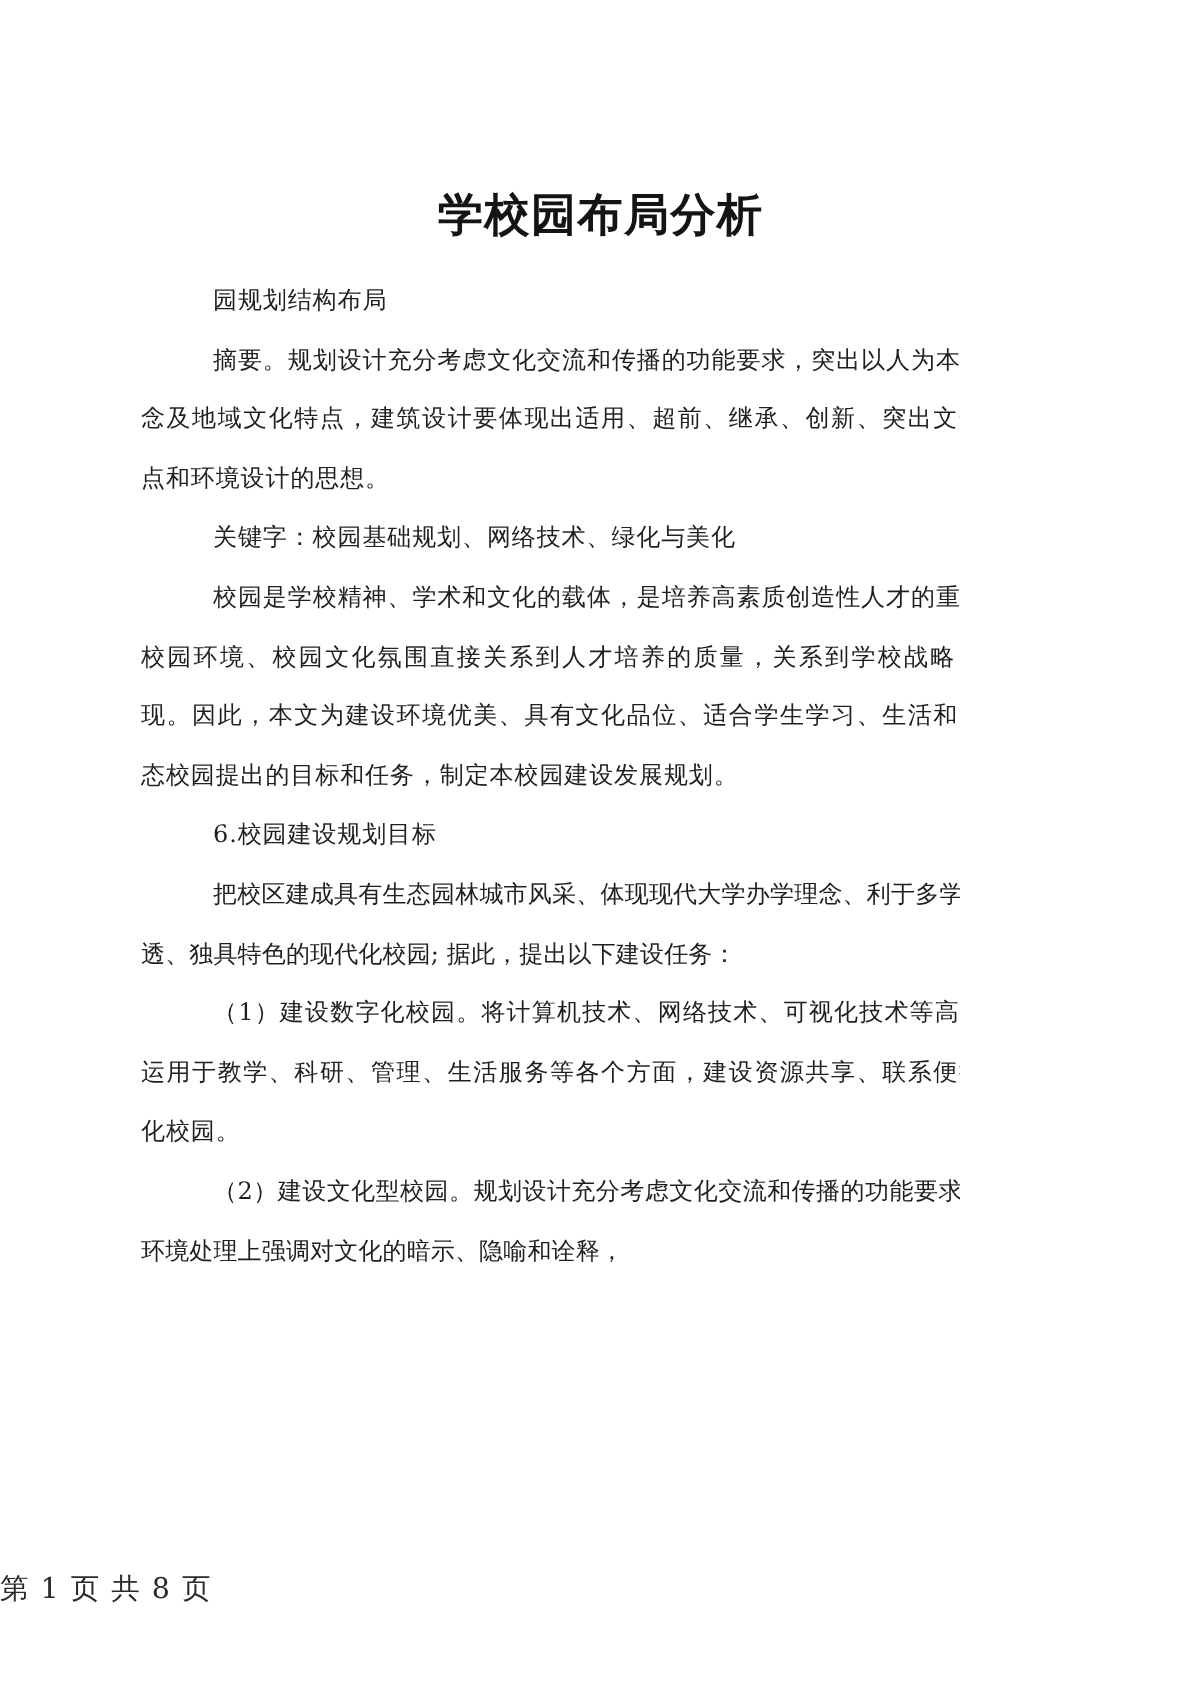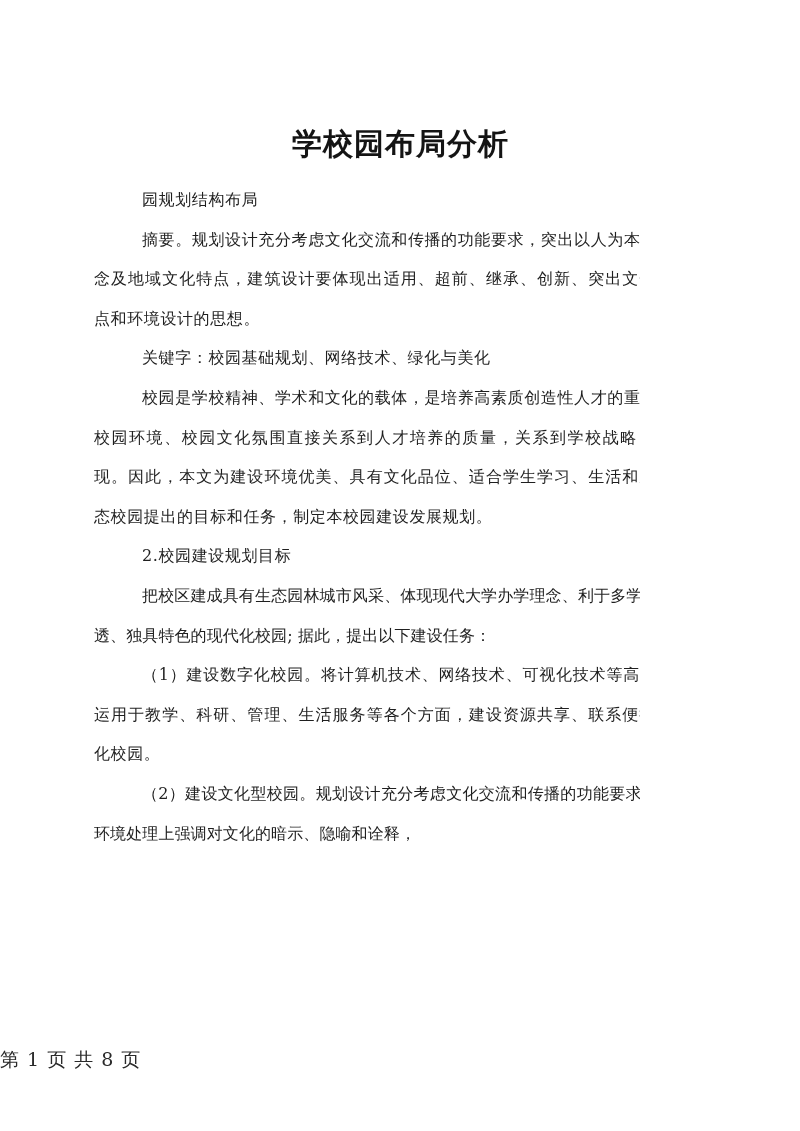--- a/index.html
+++ b/index.html
@@ -82,21 +82,21 @@
 
     <p class="para indent">园规划结构布局</p>
 
     <p class="para indent">摘要。规划设计充分考虑文化交流和传播的功能要求，突出以人为本的发展理念及地域文化特点，建筑设计要体现出适用、超前、继承、创新、突出文化底蕴特点和环境设计的思想。</p>
 
     <p class="para indent">关键字：校园基础规划、网络技术、绿化与美化</p>
 
     <p class="para indent">校园是学校精神、学术和文化的载体，是培养高素质创造性人才的重要基地。校园环境、校园文化氛围直接关系到人才培养的质量，关系到学校战略目标的实现。因此，本文为建设环境优美、具有文化品位、适合学生学习、生活和成长的生态校园提出的目标和任务，制定本校园建设发展规划。</p>
 
 
-    <p class="para indent">2.校园建设规划目标</p>
+    <p class="para indent">6.校园建设规划目标</p>
 
     <p class="para indent tight">把校区建成具有生态园林城市风采、体现现代大学办学理念、利于多学科交叉渗透、独具特色的现代化校园; 据此，提出以下建设任务：</p>
 
     <p class="para indent">（1）建设数字化校园。将计算机技术、网络技术、可视化技术等高科技手段运用于教学、科研、管理、生活服务等各个方面，建设资源共享、联系便捷的数字化校园。</p>
 
     <p class="para indent tight">（2）建设文化型校园。规划设计充分考虑文化交流和传播的功能要求，在物质环境处理上强调对文化的暗示、隐喻和诠释，</p>
 
   </div>
 
   <div class="footer">第 1 页  共 8 页</div>

